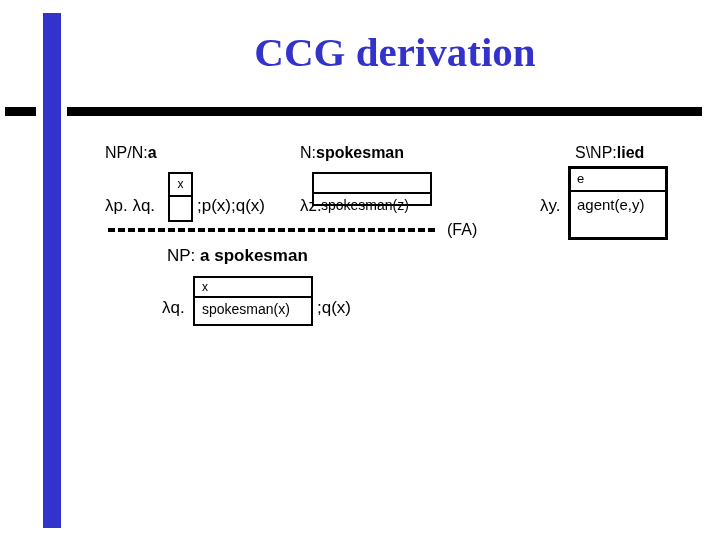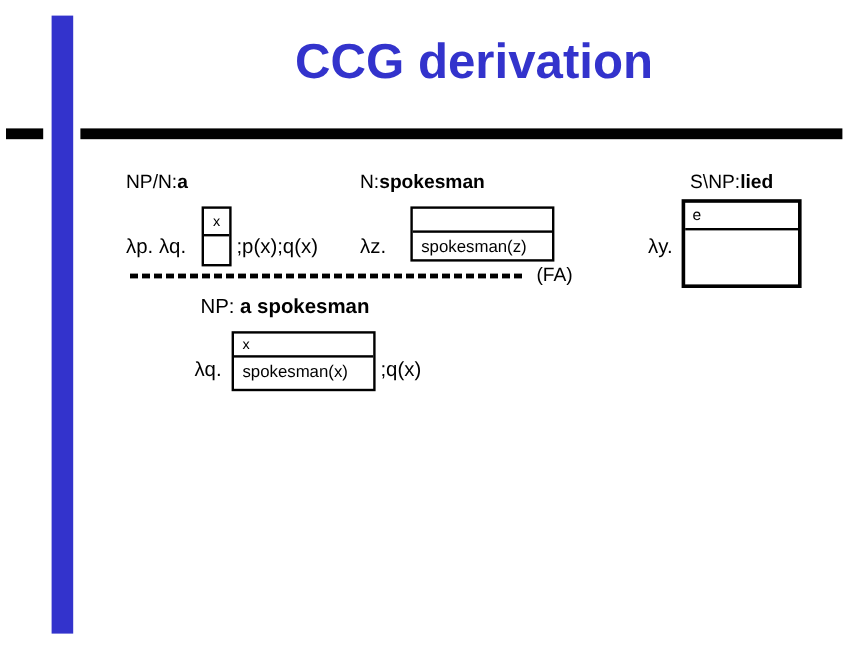--- a/index.html
+++ b/index.html
@@ -8,37 +8,37 @@
 
   .slide { position: absolute; inset: 0; background: #ffffff; }
 
   
   .vbar { position: absolute; left: 43px; top: 13px; width: 18px; height: 515px; background: #3333cc; }
   .hdash-left { position: absolute; left: 5px; top: 107px; width: 31px; height: 9px; background: #000; }
   .hline { position: absolute; left: 67px; top: 107px; width: 635px; height: 9px; background: #000; }
 
   .title { position: absolute; left: 70px; top: 28px; width: 650px; margin: 0;
            text-align: center; font-size: 41px; font-weight: bold; color: #3333cc;
-           letter-spacing: 0px; }
+           letter-spacing: 0px; font-family: Liberation Serif, serif; }
 
   .cat { position: absolute; top: 144px; font-size: 16px; white-space: nowrap; }
   .cat b { font-weight: bold; }
 
   .mtext { position: absolute; font-size: 17px; white-space: nowrap; }
 
   
   .drs { position: absolute; background: #fff; border: 2px solid #000; box-sizing: border-box; }
   .drs .top { border-bottom: 2px solid #000; box-sizing: border-box;
               font-size: 12px; padding: 2px 0 0 7px; }
   .drs .bottom { font-size: 14px; padding: 3px 0 0 7px; }
 
   #drs-a { left: 168px; top: 172px; width: 25px; height: 50px; }
   #drs-a .top { height: 23px; text-align: center; padding: 3px 0 0 0; }
 
-  #drs-n { left: 342px; top: 172px; width: 120px; height: 46px; }
+  #drs-n { left: 312px; top: 172px; width: 120px; height: 34px; }
   #drs-n .top { height: 20px; }
 
   #drs-v { left: 568px; top: 166px; width: 100px; height: 74px; border-width: 3px; }
   #drs-v .top { height: 23px; font-size: 13px; padding-left: 6px; }
   #drs-v .bottom { font-size: 15px; line-height: 21px; padding: 2px 0 0 6px; }
 
   #drs-r { left: 193px; top: 276px; width: 120px; height: 50px; }
   #drs-r .top { height: 20px; }
 
   
@@ -74,20 +74,21 @@
   <span class="mtext" style="left:300px; top:196px">λz.</span>
   <div class="drs" id="drs-n">
     <div class="top"></div>
     <div class="bottom">spokesman(z)</div>
   </div>
 
   <span class="mtext" style="left:540px; top:196px">λy.</span>
   <div class="drs" id="drs-v">
     <div class="top">e</div>
     <div class="bottom">
+      <div>agent(e,y)</div>
     </div>
   </div>
 
   <div class="rule-dashes"></div>
   <span class="rule-label">(FA)</span>
 
   <div class="result-label"><span>NP: </span><b>a spokesman</b></div>
 
   <span class="mtext" style="left:162px; top:298px">λq.</span>
   <div class="drs" id="drs-r">

